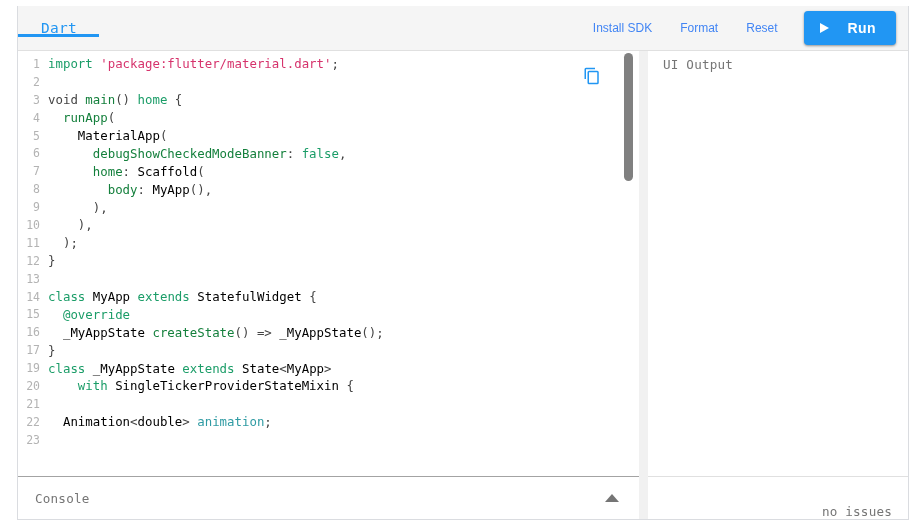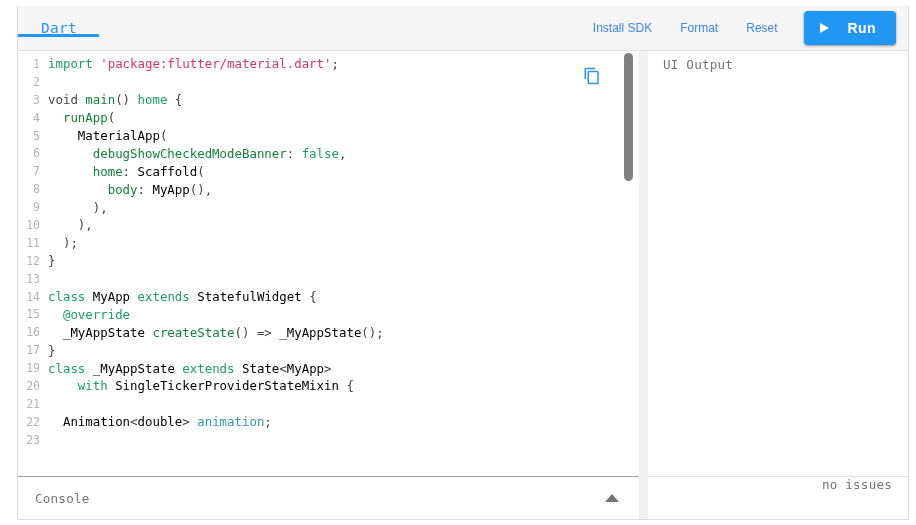--- a/index.html
+++ b/index.html
@@ -244,21 +244,21 @@
     font-family: "DejaVu Sans Mono", "Liberation Mono", monospace;
     font-size: 12.6px;
     color: #757575;
     letter-spacing: 0.2px;
   }
   .issues-bar {
     flex: 0 0 43px;
     height: 43px;
     border-top: 1px solid #e0e0e0;
     display: flex;
-    align-items: flex-start;
+    align-items: flex-end;
     justify-content: flex-end;
     padding-right: 16px;
     background: #ffffff;
   }
   .issues-label {
     font-family: "DejaVu Sans Mono", "Liberation Mono", monospace;
     font-size: 12.6px;
     color: #757575;
     letter-spacing: 0.2px;
   }

